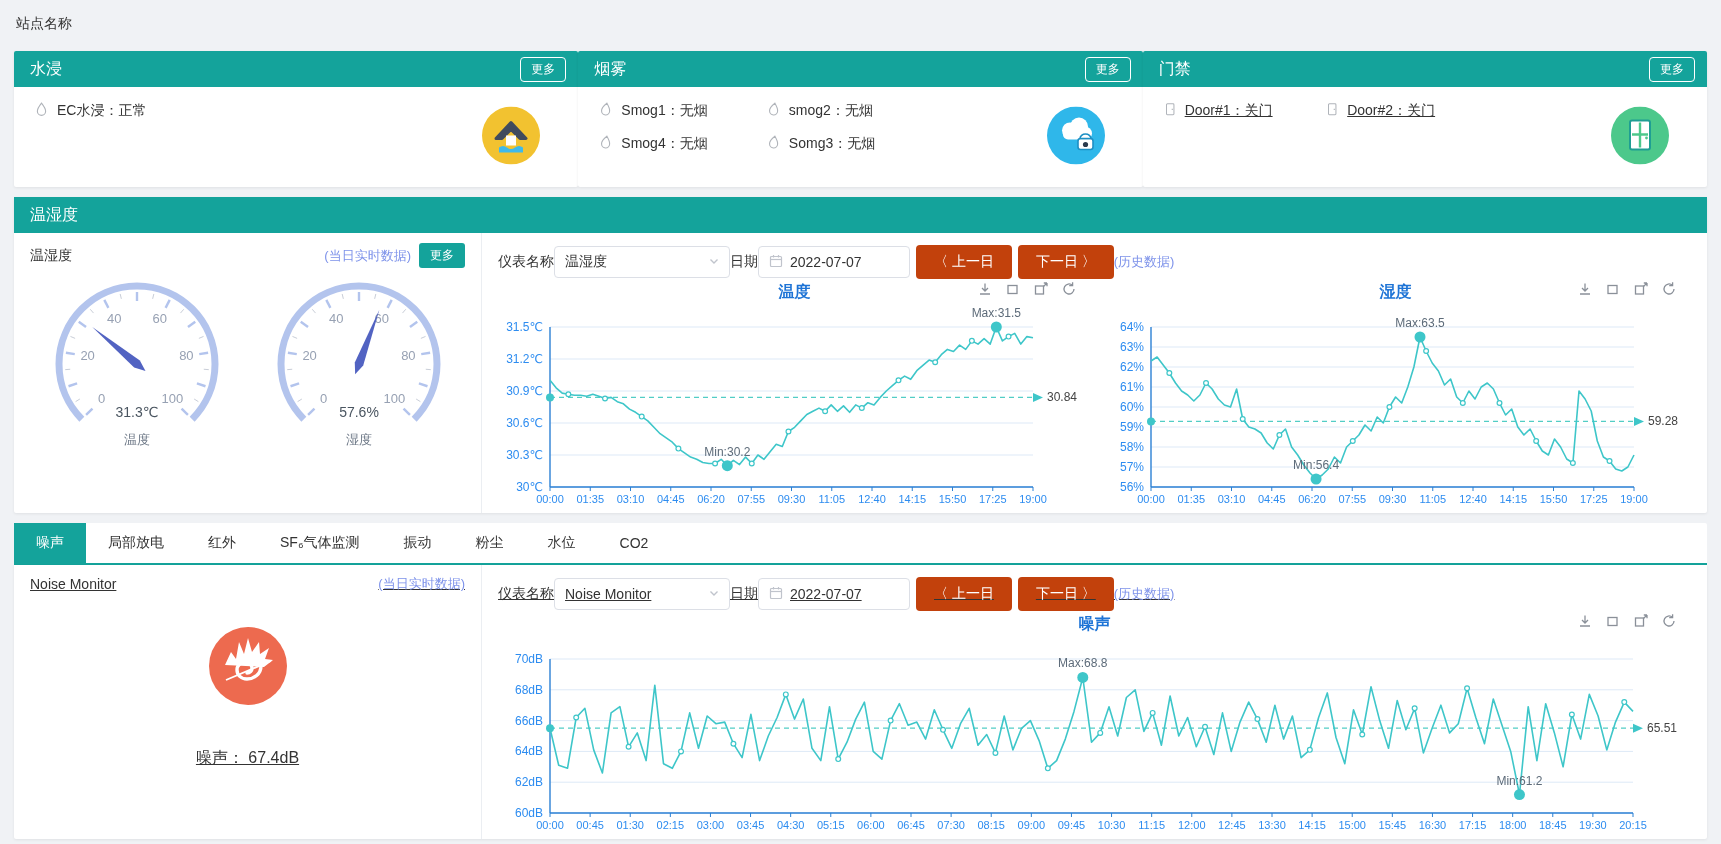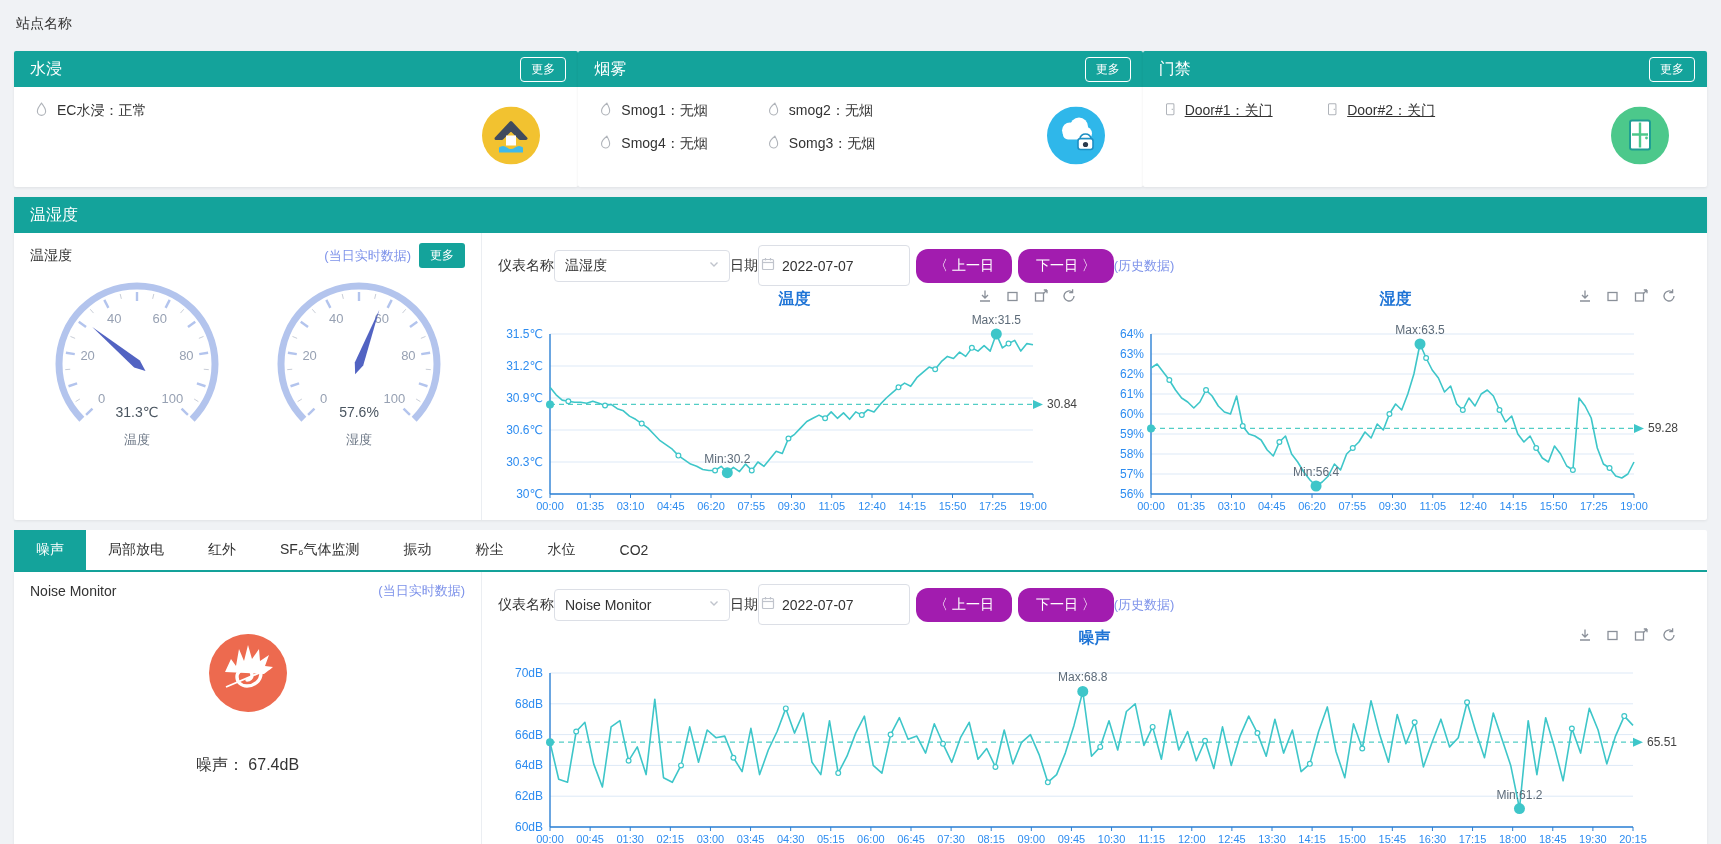--- a/index.html
+++ b/index.html
@@ -25,34 +25,34 @@
   .left-col .toprow { display:flex; align-items:center; }
   .left-col .toprow .spacer { flex:1; }
   .blue-link { color:#7d92ea; font-size:13px; cursor:pointer; }
   .more-solid { background:#14a39b; color:#fff; border:none; border-radius:3px; font-size:12px; padding:4px 11px; margin-left:8px; cursor:pointer; font-family:inherit; }
   .gauges { display:flex; justify-content:center; gap:6px; margin-top:4px; }
   .right-col { flex:1; padding:8px 16px 4px; min-width:0; }
   .controls { display:flex; align-items:center; margin:4px 0 2px; }
   .controls .lbl { font-size:14px; white-space:nowrap; }
   .sel { width:176px; height:32px; border:1px solid #dcdfe6; border-radius:4px; background:#fff; display:flex; align-items:center; justify-content:space-between; padding:0 8px 0 10px; cursor:pointer; }
   .sel .val { font-size:14px; color:#333; }
-  .date { width:152px; height:41px; border:1px solid #dcdfe6; border-radius:4px; background:#fff; display:flex; align-items:center; gap:7px; padding:0 2px; cursor:text; }
+  .date { width:152px; height:32px; border:1px solid #dcdfe6; border-radius:4px; background:#fff; display:flex; align-items:center; gap:7px; padding:0 10px; cursor:text; }
   .date .val { font-size:14px; color:#333; }
-  .tealbtn { background:#a21caf; color:#fff; border:none; border-radius:12px; height:34px; padding:0 18px; font-size:14px; cursor:pointer; margin-left:6px; white-space:nowrap; font-family:inherit; }
+  .tealbtn { background:#c2410c; color:#fff; border:none; border-radius:4px; height:34px; padding:0 18px; font-size:14px; cursor:pointer; margin-left:6px; white-space:nowrap; font-family:inherit; }
   .charts-row { display:flex; gap:8px; }
   .chart-box { flex:1; position:relative; min-width:0; }
   .toolbox { position:absolute; top:0; right:14px; display:flex; gap:12px; z-index:2; }
   .toolbox .tbi { cursor:pointer; line-height:0; }
   .chart { width:100%; }
   .chart.h-th { height:228px; }
   .chart.h-noise { height:222px; }
   .tabs-bar { display:flex; margin:10px 14px 0; background:#fff; border-bottom:2px solid #14a39b; border-radius:2px 2px 0 0; }
   .tab { height:40px; display:flex; align-items:center; padding:0 22px; font-size:14px; color:#333; cursor:pointer; }
   .tab.active { background:#14a39b; color:#fff; }
-  .section.noise-sec { margin-top:0; border-radius:0 0 2px 2px; }
+  .section.noise-sec { margin-top:0; border-radius:0 0 2px 2px;text-decoration:underline; }
   .noise-left { width:468px; border-right:1px solid #ebeef2; padding:10px 16px; display:flex; flex-direction:column; }
   .noise-left .toprow { display:flex; align-items:center; justify-content:space-between; }
   .noise-icon-wrap { display:flex; justify-content:center; margin-top:34px; }
   .noise-reading { text-align:center; font-size:16px; color:#333; margin-top:40px; }
 </style>
 </head>
 <body>
 
 <div class="topbar">
   <span class="lbl">站点名称</span>

